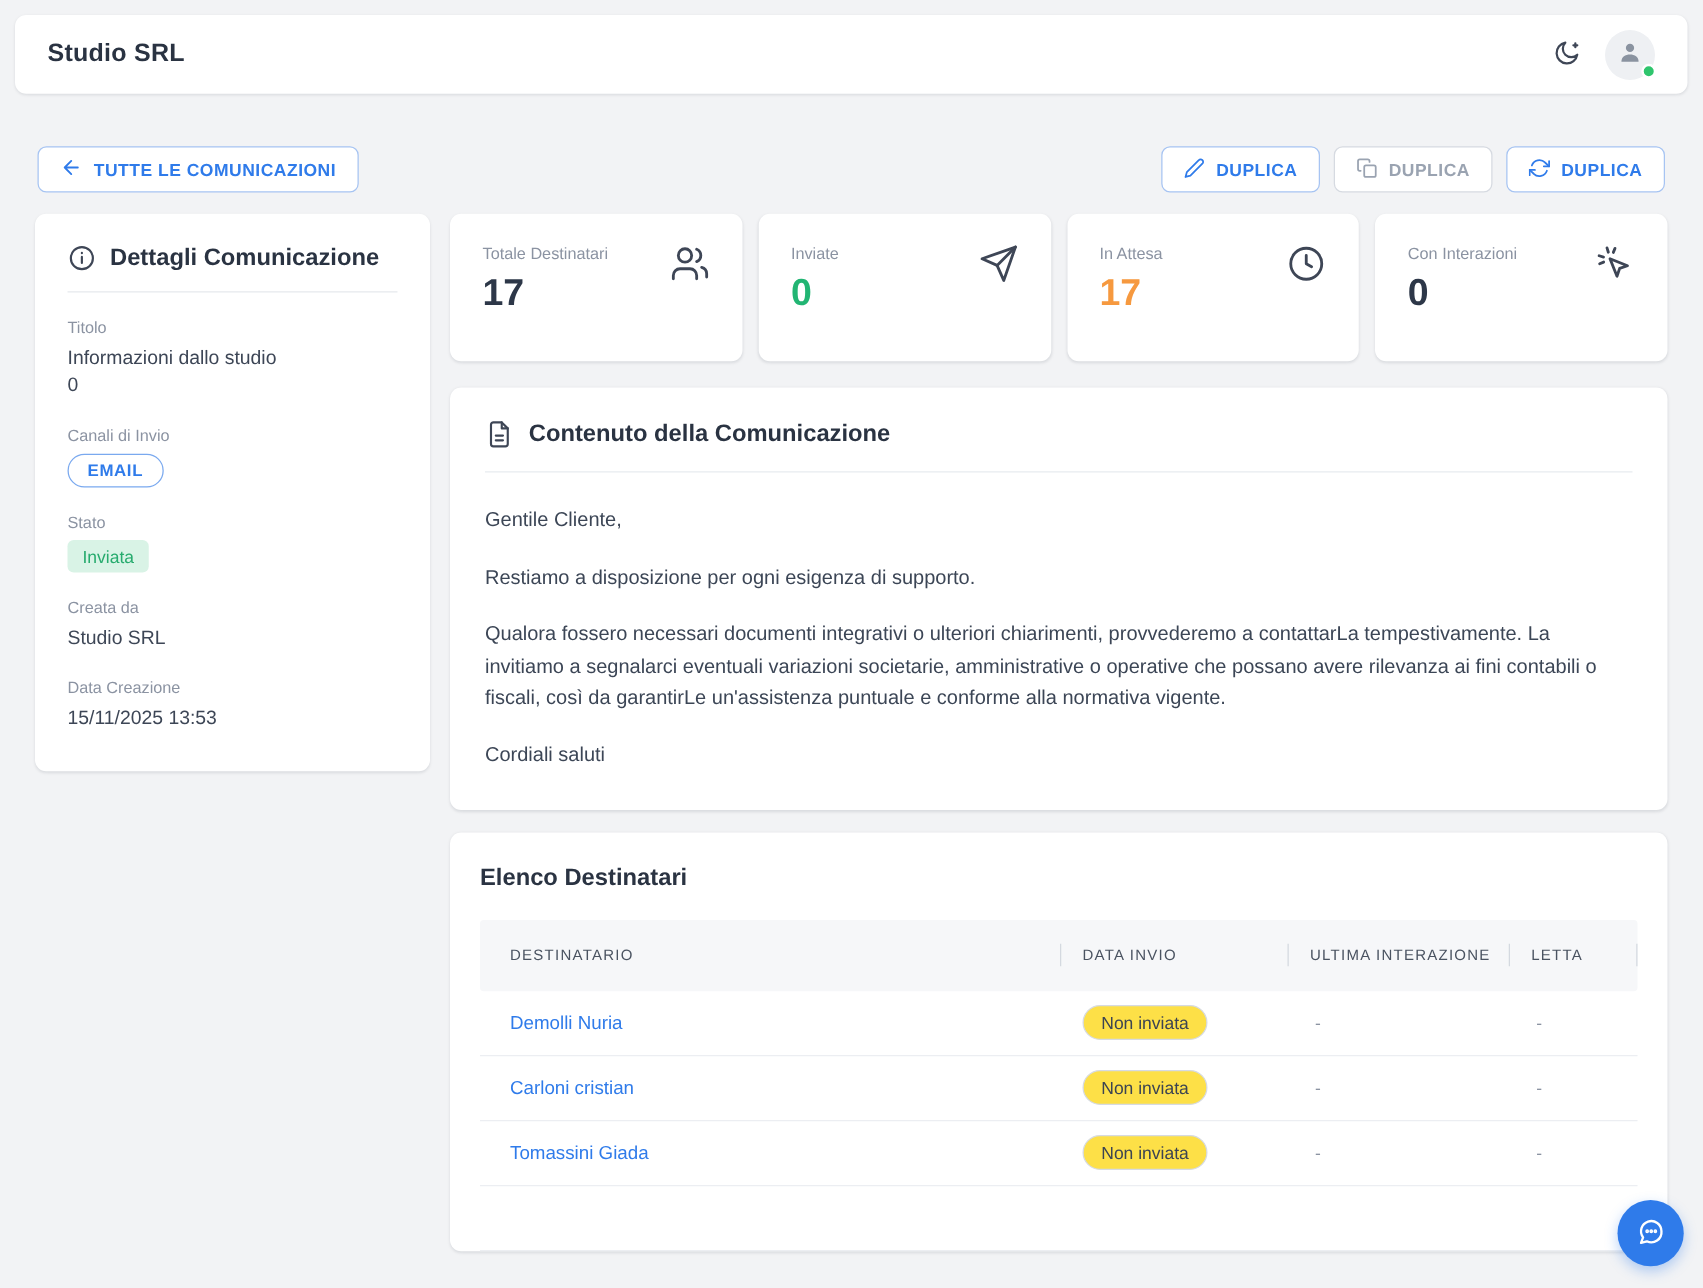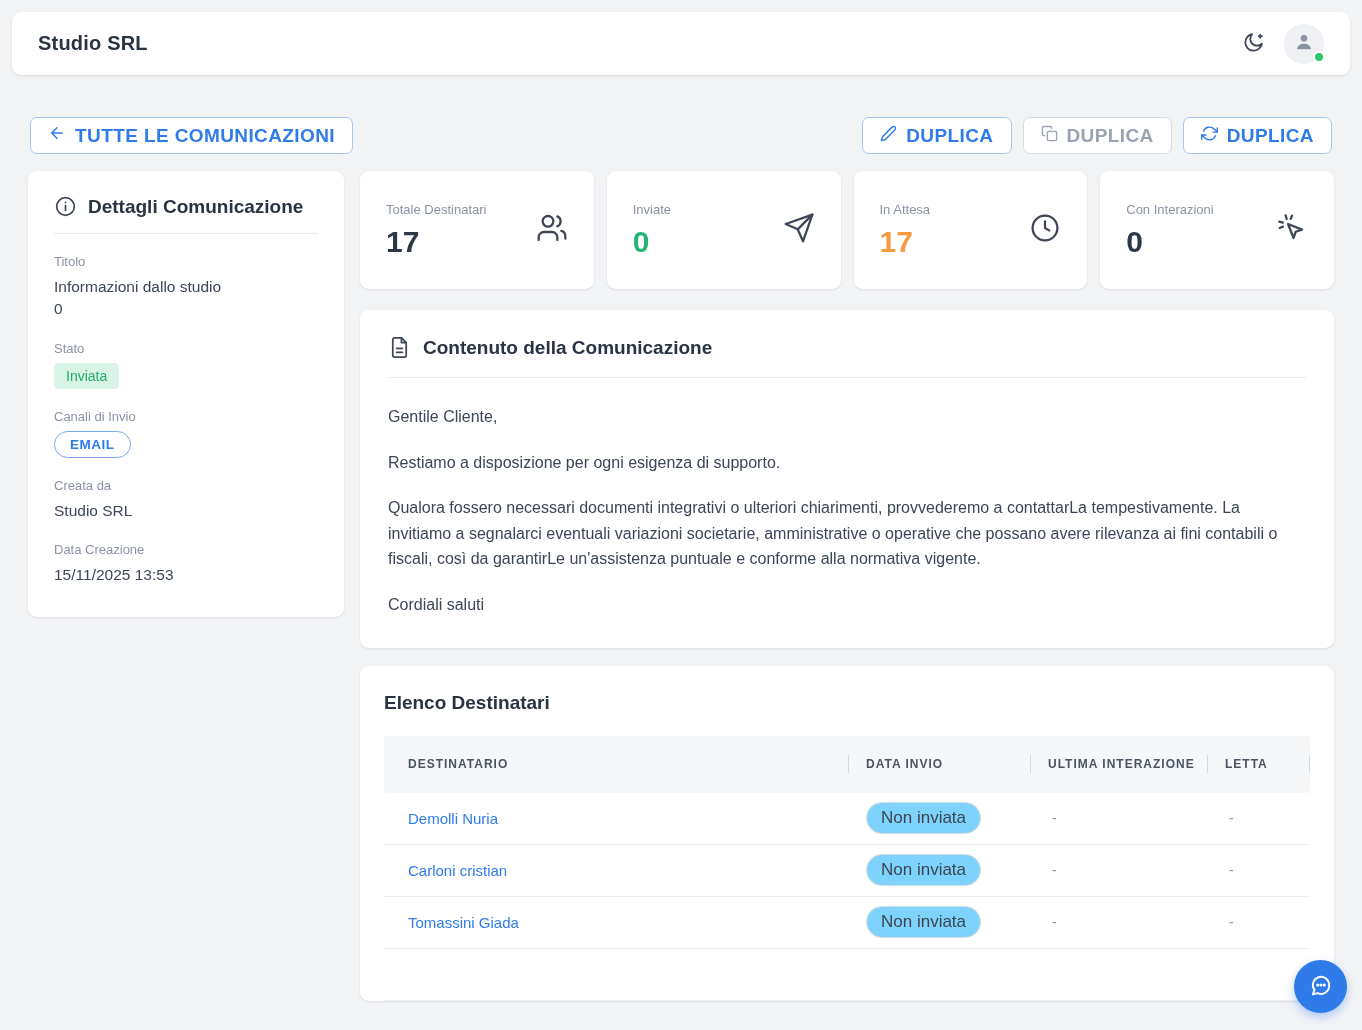--- a/index.html
+++ b/index.html
@@ -43,21 +43,21 @@
   
   .toolbar {
     margin: 42px 30px 0 30px;
     display: flex; justify-content: space-between; align-items: center;
   }
   .btn {
     display: inline-flex; align-items: center; gap: 9px;
     height: 37px; padding: 0 17px;
     border-radius: 7px; background: #fff;
     font-family: "Liberation Sans", sans-serif;
-    font-size: 19px; font-weight: 700; letter-spacing: .4px;
+    font-size: 14px; font-weight: 700; letter-spacing: .4px;
     cursor: pointer;
   }
   .btn-primary { border: 1px solid #a7c4f2; color: #2f7bea; }
   .btn-disabled { border: 1px solid #d6dae1; color: #9aa3b1; cursor: default; }
   .btn-group { display: flex; gap: 11px; }
 
   
   .main {
     margin: 17px 28px 0 28px;
     display: flex; gap: 16px; align-items: flex-start;
@@ -79,21 +79,21 @@
   .badge-channel {
     display: inline-block; border: 1px solid #7aa9ef; color: #2f7bea;
     font-size: 13.5px; font-weight: 700; letter-spacing: .5px;
     padding: 5px 15px; border-radius: 999px; background: #fff;
   }
 
   
   .stats-row { display: flex; gap: 13px; }
   .stat-card {
     flex: 1; height: 118px; padding: 24px 26px;
-    display: flex; justify-content: space-between; align-items: center;
+    display: flex; justify-content: space-between; align-items: flex-start;
   }
   .stat-label { font-size: 13px; color: #8b93a2; margin-bottom: 8px; }
   .stat-value { font-size: 30px; font-weight: 700; color: #2d3748; }
   .stat-value.green { color: #22b573; }
   .stat-value.orange { color: #f6993f; }
   .stat-icon { color: #3e4656; flex: none; }
 
   
   .content-card { margin-top: 21px; padding: 26px 28px 30px 28px; }
   .content-head { display: flex; align-items: center; gap: 12px; padding-bottom: 18px; border-bottom: 1px solid #e8ebef; }
@@ -103,43 +103,43 @@
 
   
   .recipients-card { margin-top: 18px; padding: 26px 24px 0 24px; min-height: 330px; }
   .recipients-card h2 { font-size: 19px; font-weight: 700; color: #2a3342; margin-bottom: 22px; margin-left: 0; }
   .rtable { width: 100%; }
   .rtable-header {
     display: grid; grid-template-columns: 464px 182px 177px 1fr;
     background: #f6f7f9; border-radius: 3px; height: 57px; align-items: center;
   }
   .th {
-    font-size: 12px; font-weight: 700; letter-spacing: 1px; color: #4a5361;
+    font-size: 12px; font-weight: 400; letter-spacing: 1px; color: #4a5361;
     text-transform: uppercase; padding-left: 24px; position: relative;
     display: flex; align-items: center; height: 100%;
   }
   .th + .th { padding-left: 18px; }
   .th + .th::before {
     content: ""; position: absolute; left: 0; top: 50%; transform: translateY(-50%);
     width: 1px; height: 18px; background: #d4d9e0;
   }
   .th:last-child::after {
     content: ""; position: absolute; right: 0; top: 50%; transform: translateY(-50%);
     width: 1px; height: 18px; background: #d4d9e0;
   }
   .rtable-row {
     display: grid; grid-template-columns: 464px 182px 177px 1fr;
     align-items: center; height: 52px; border-bottom: 1px solid #eceef2;
   }
   .cell-name { padding-left: 24px; font-size: 15px; color: #2f7bea; cursor: pointer; }
   .cell-status { padding-left: 18px; }
   .cell-dash { padding-left: 22px; font-size: 14px; color: #8b93a2; }
   .badge-notsent {
-    display: inline-block; border: 1px solid #d6dae1; background: #7dd3fc;
-    color: #3c4452; font-size: 17px; padding: 5px 14px; border-radius: 999px;
+    display: inline-block; border: 1px solid #d6dae1; background: #fde047;
+    color: #3c4452; font-size: 14px; padding: 5px 14px; border-radius: 999px;
   }
 
   
   .chat-fab {
     position: absolute; left: 1294px; top: 960px;
     width: 53px; height: 53px; border-radius: 50%;
     background: #2f7bea; border: none; cursor: pointer;
     display: flex; align-items: center; justify-content: center; color: #fff;
     box-shadow: 0 4px 10px rgba(47,123,234,.35);
   }
@@ -224,26 +224,26 @@
           </svg>
         </span>
         <h2>Dettagli Comunicazione</h2>
       </div>
       <div class="field">
         <div class="field-label">Titolo</div>
         <div class="field-value">Informazioni dallo studio
 0</div>
       </div>
       <div class="field">
+        <div class="field-label">Canali di Invio</div>
+        <span class="badge-channel">EMAIL</span>
+      </div>
+      <div class="field">
         <div class="field-label">Stato</div>
         <span class="badge-success">Inviata</span>
-      </div>
-      <div class="field">
-        <div class="field-label">Canali di Invio</div>
-        <span class="badge-channel">EMAIL</span>
       </div>
       <div class="field">
         <div class="field-label">Creata da</div>
         <div class="field-value">Studio SRL</div>
       </div>
       <div class="field">
         <div class="field-label">Data Creazione</div>
         <div class="field-value">15/11/2025 13:53</div>
       </div>
     </section>

